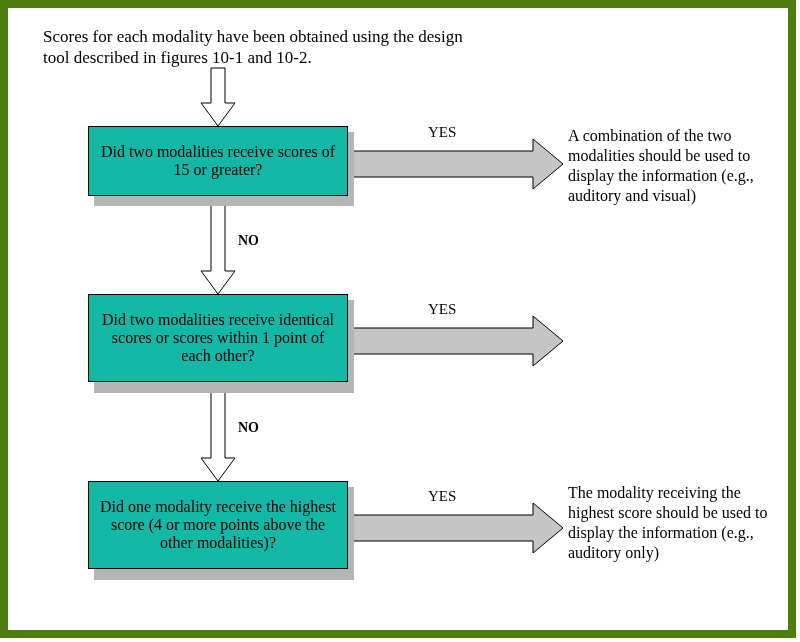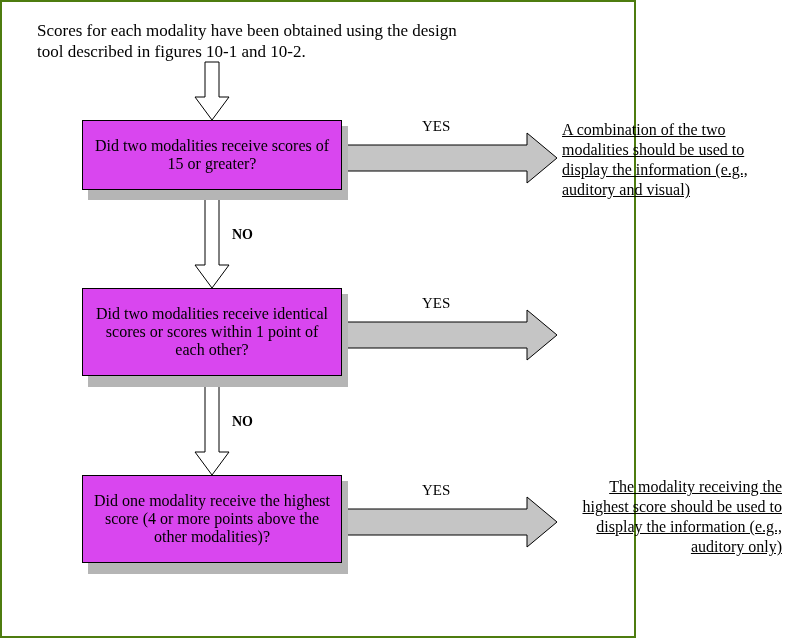--- a/index.html
+++ b/index.html
@@ -3,23 +3,23 @@
 <meta charset="utf-8">
 <style>
   body {
     margin: 0;
     padding: 0;
     font-family: "Times New Roman", Times, serif;
     background: #fff;
   }
   .frame {
     position: relative;
-    width: 636px;
+    width: 796px;
     height: 638px;
-    border: 2px solid #4d7c0f;
+    border: 8px solid #4d7c0f;
     box-sizing: border-box;
   }
   .intro {
     position: absolute;
     left: 35px;
     top: 18px;
     width: 440px;
     font-size: 17px;
     line-height: 1.25;
   }
@@ -28,42 +28,41 @@
     right: 50px;
     top: 92px;
     font-size: 17px;
     font-weight: bold;
     text-decoration: underline;
   }
   .decision-box {
     position: absolute;
     width: 260px;
     border: 1px solid #000;
-    background: #d946ef;
+    background: #14b8a6;
     font-size: 16px;
     text-align: center;
     padding: 16px 10px;
     box-sizing: border-box;
     left: 80px;
     z-index: 2;
   }
   .box-shadow {
     position: absolute;
     width: 260px;
     background: #b5b5b5;
     left: 86px;
     z-index: 1;
   }
   .result-text {
     position: absolute;
     left: 560px;
     width: 220px;
     font-size: 16px;
     line-height: 1.25;
-    text-decoration: underline;
   }
   .yes-label {
     position: absolute;
     font-size: 15px;
     font-weight: normal;
   }
   .no-label {
     position: absolute;
     font-size: 14px;
     font-weight: bold;
@@ -118,15 +117,15 @@
 
   <div class="box-shadow" style="top:479px; height:93px;"></div>
   <div class="decision-box" style="top:473px;">
     <span>Did one modality receive the highest score (4 or more points above the other modalities)?</span>
   </div>
 
   <svg style="left:345px; top:495px;" width="210" height="50">
     <polygon class="gray-arrow" points="0,12 180,12 180,0 210,25 180,50 180,38 0,38"></polygon>
   </svg>
   <div class="yes-label" style="left:420px; top:480px;">YES</div>
-  <div class="result-text" style="top:475px;text-align:right;">The modality receiving the highest score should be used to display the information (e.g., auditory only)</div>
+  <div class="result-text" style="top:475px;">The modality receiving the highest score should be used to display the information (e.g., auditory only)</div>
 
 </div>
 
 </body></html>

